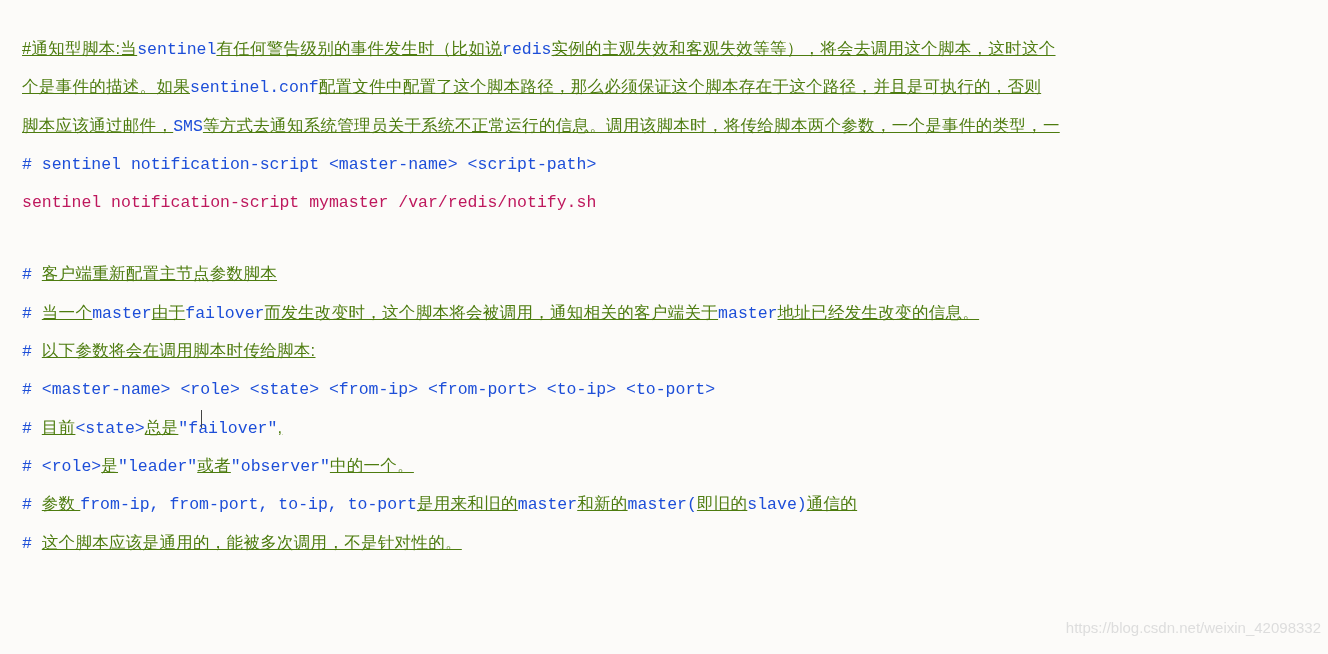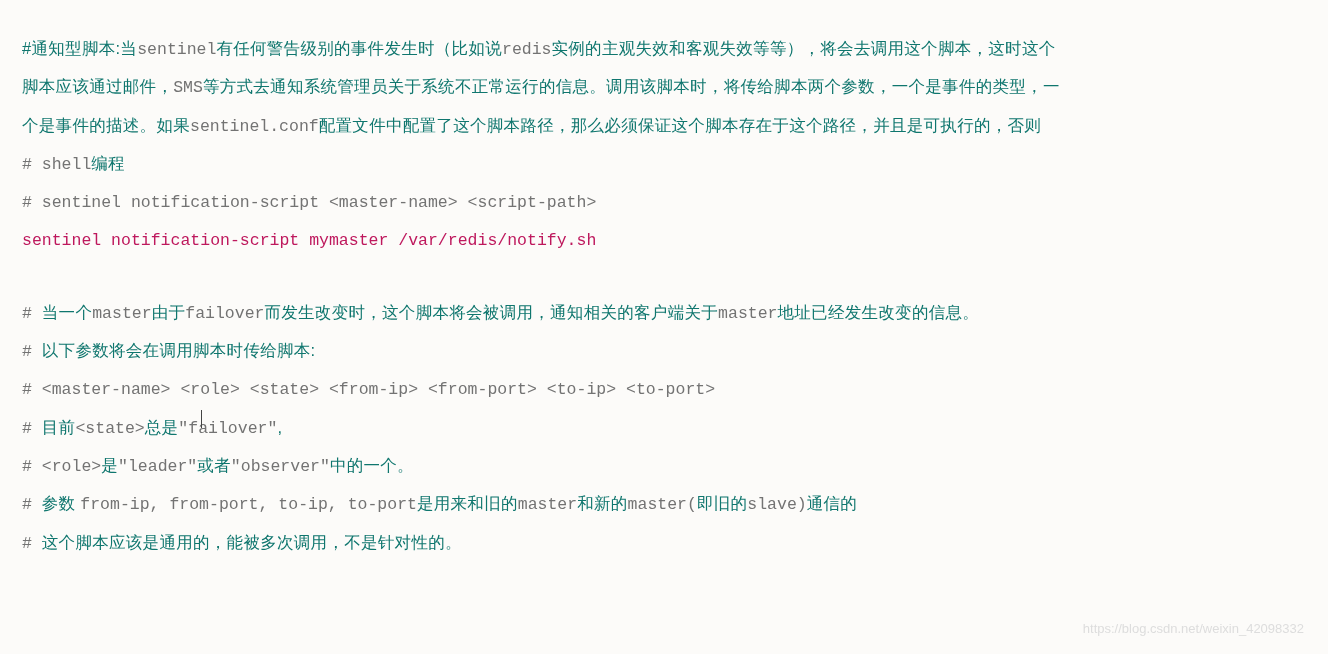--- a/index.html
+++ b/index.html
@@ -17,62 +17,63 @@
       position: relative;
     }
     .line {
       line-height: 2.2;
       font-size: 16.5px;
       color: #333;
       letter-spacing: 0.3px;
     }
     .mono {
       font-family: Consolas, "Courier New", monospace;
-      color: #737373;
+      color: #1d4ed8;
       letter-spacing: 0;
     }
     .mono-dark {
       font-family: Consolas, "Courier New", monospace;
       color: #be185d;
       letter-spacing: 0;
     }
     .zh-brown {
-      color: #0f766e;
+      color: #4d7c0f;
+      text-decoration: underline;
     }
     .gap {
       height: 34px;
     }
     .watermark {
       position: absolute;
-      right: 24px;
+      right: 7px;
       bottom: 18px;
       color: #ddd;
-      font-size: 13px;
+      font-size: 15px;
       font-family: Arial, sans-serif;
     }
     .cursor {
       position: absolute;
       left: 201px;
       top: 410px;
       width: 1px;
       height: 18px;
       background: #444;
     }
   </style>
 </head>
 <body>
 
 <div id="content">
     <div class="line"><span class="zh-brown">#通知型脚本:当</span><span class="mono">sentinel</span><span class="zh-brown">有任何警告级别的事件发生时（比如说</span><span class="mono">redis</span><span class="zh-brown">实例的主观失效和客观失效等等），将会去调用这个脚本，这时这个</span></div>
+    <div class="line"><span class="zh-brown">个是事件的描述。如果</span><span class="mono">sentinel.conf</span><span class="zh-brown">配置文件中配置了这个脚本路径，那么必须保证这个脚本存在于这个路径，并且是可执行的，否则</span></div>
     <div class="line"><span class="zh-brown">脚本应该通过邮件，</span><span class="mono">SMS</span><span class="zh-brown">等方式去通知系统管理员关于系统不正常运行的信息。调用该脚本时，将传给脚本两个参数，一个是事件的类型，一</span></div>
-    <div class="line"><span class="zh-brown">个是事件的描述。如果</span><span class="mono">sentinel.conf</span><span class="zh-brown">配置文件中配置了这个脚本路径，那么必须保证这个脚本存在于这个路径，并且是可执行的，否则</span></div>
-    <div class="line"><span class="mono"># shell</span><span class="zh-brown">编程</span></div>
     <div class="line"><span class="mono"># sentinel notification-script &lt;master-name&gt; &lt;script-path&gt;</span></div>
     <div class="line"><span class="mono-dark">sentinel notification-script mymaster /var/redis/notify.sh</span></div>
     <div class="gap"></div>
+    <div class="line"><span class="mono"># </span><span class="zh-brown">客户端重新配置主节点参数脚本</span></div>
     <div class="line"><span class="mono"># </span><span class="zh-brown">当一个</span><span class="mono">master</span><span class="zh-brown">由于</span><span class="mono">failover</span><span class="zh-brown">而发生改变时，这个脚本将会被调用，通知相关的客户端关于</span><span class="mono">master</span><span class="zh-brown">地址已经发生改变的信息。</span></div>
     <div class="line"><span class="mono"># </span><span class="zh-brown">以下参数将会在调用脚本时传给脚本:</span></div>
     <div class="line"><span class="mono"># &lt;master-name&gt; &lt;role&gt; &lt;state&gt; &lt;from-ip&gt; &lt;from-port&gt; &lt;to-ip&gt; &lt;to-port&gt;</span></div>
     <div class="line"><span class="mono"># </span><span class="zh-brown">目前</span><span class="mono">&lt;state&gt;</span><span class="zh-brown">总是</span><span class="mono">"failover"</span><span class="zh-brown">,</span></div>
     <div class="line"><span class="mono"># &lt;role&gt;</span><span class="zh-brown">是</span><span class="mono">"leader"</span><span class="zh-brown">或者</span><span class="mono">"observer"</span><span class="zh-brown">中的一个。</span></div>
     <div class="line"><span class="mono"># </span><span class="zh-brown">参数 </span><span class="mono">from-ip, from-port, to-ip, to-port</span><span class="zh-brown">是用来和旧的</span><span class="mono">master</span><span class="zh-brown">和新的</span><span class="mono">master(</span><span class="zh-brown">即旧的</span><span class="mono">slave)</span><span class="zh-brown">通信的</span></div>
     <div class="line"><span class="mono"># </span><span class="zh-brown">这个脚本应该是通用的，能被多次调用，不是针对性的。</span></div>
   </div>
 
 <div class="cursor"></div>

